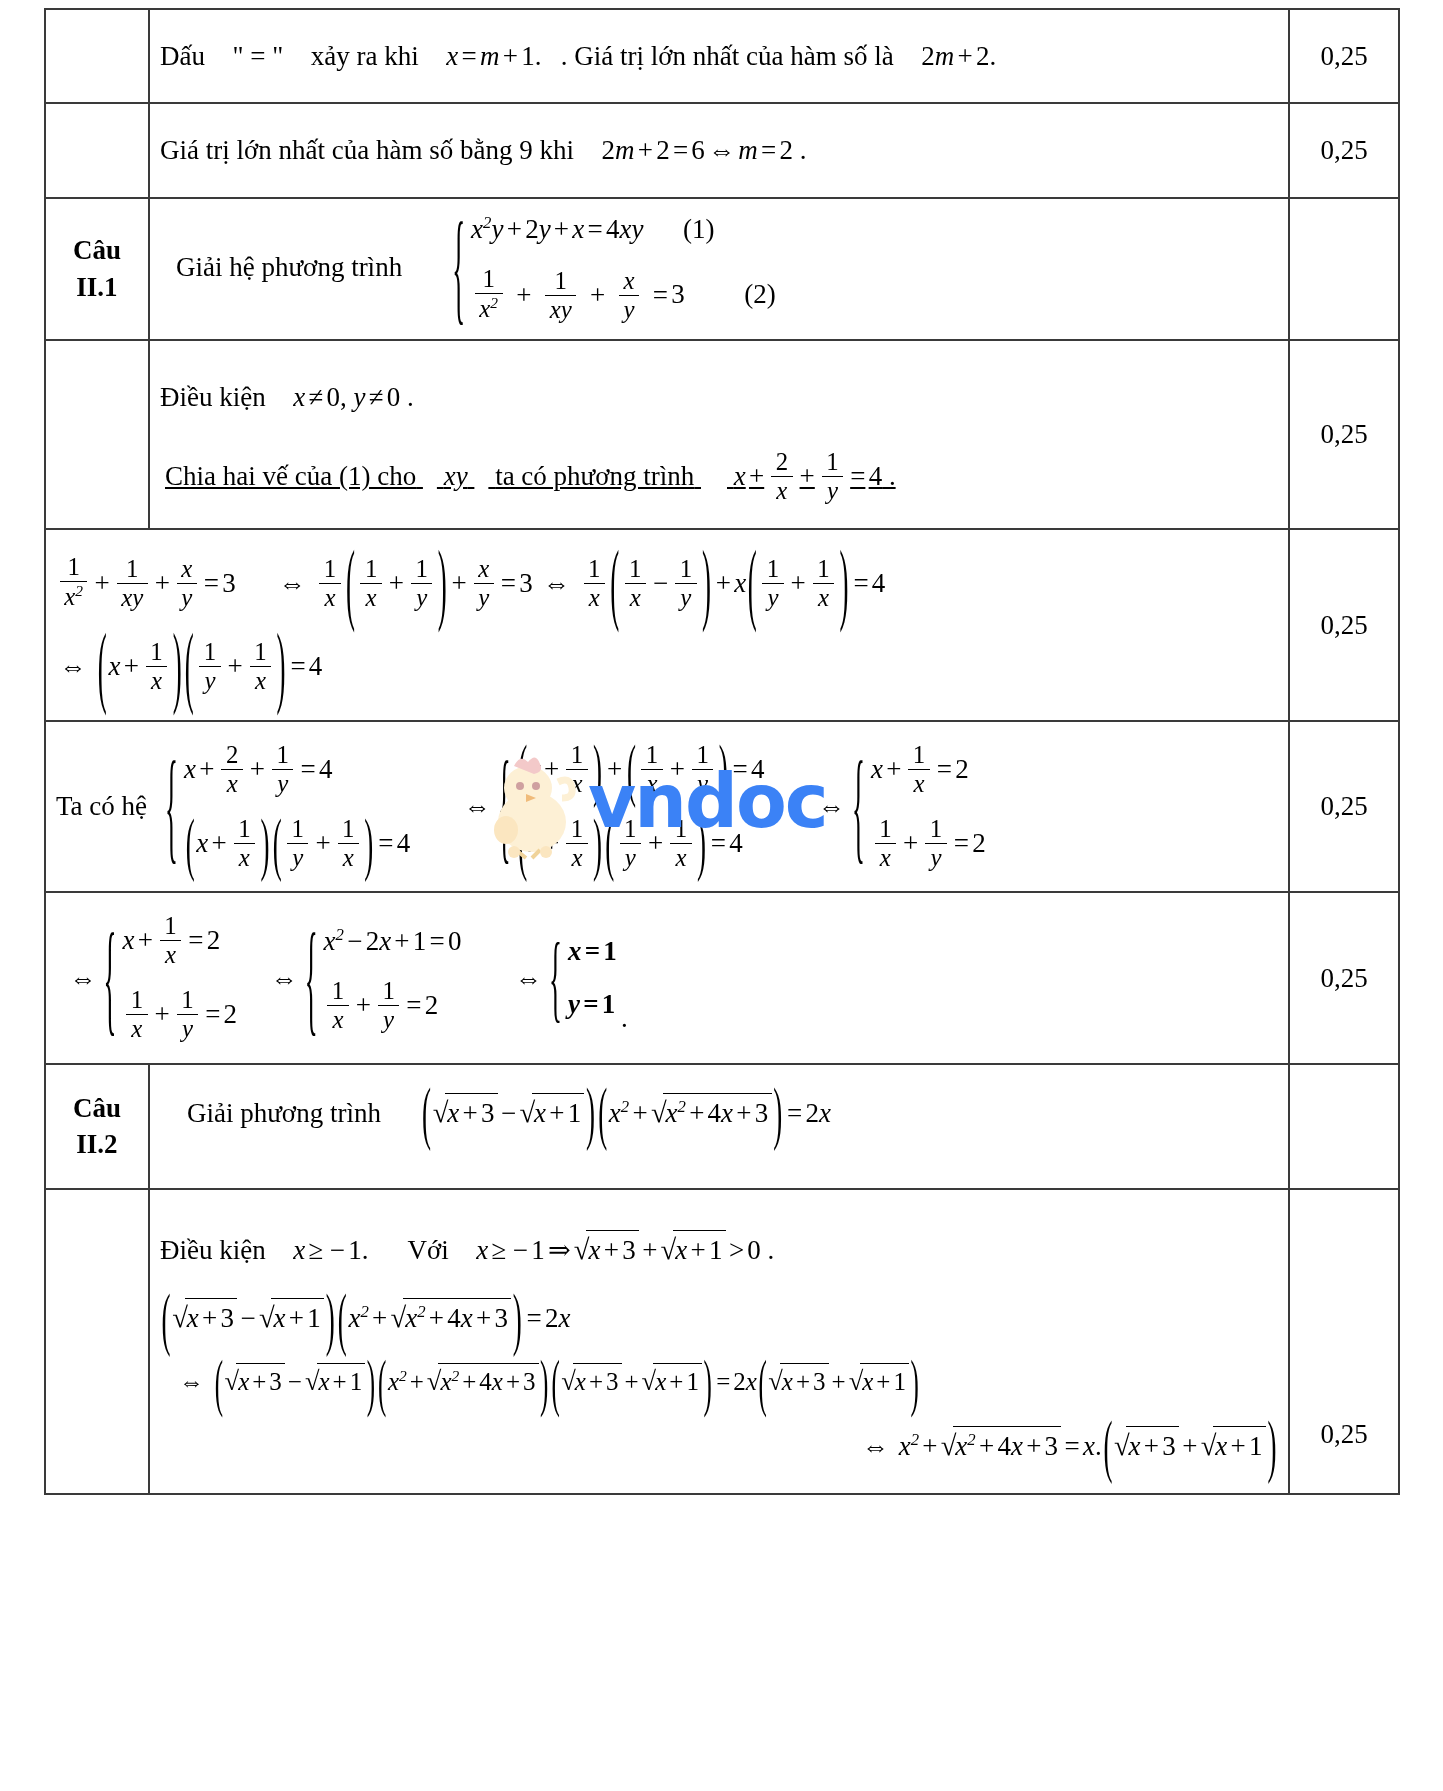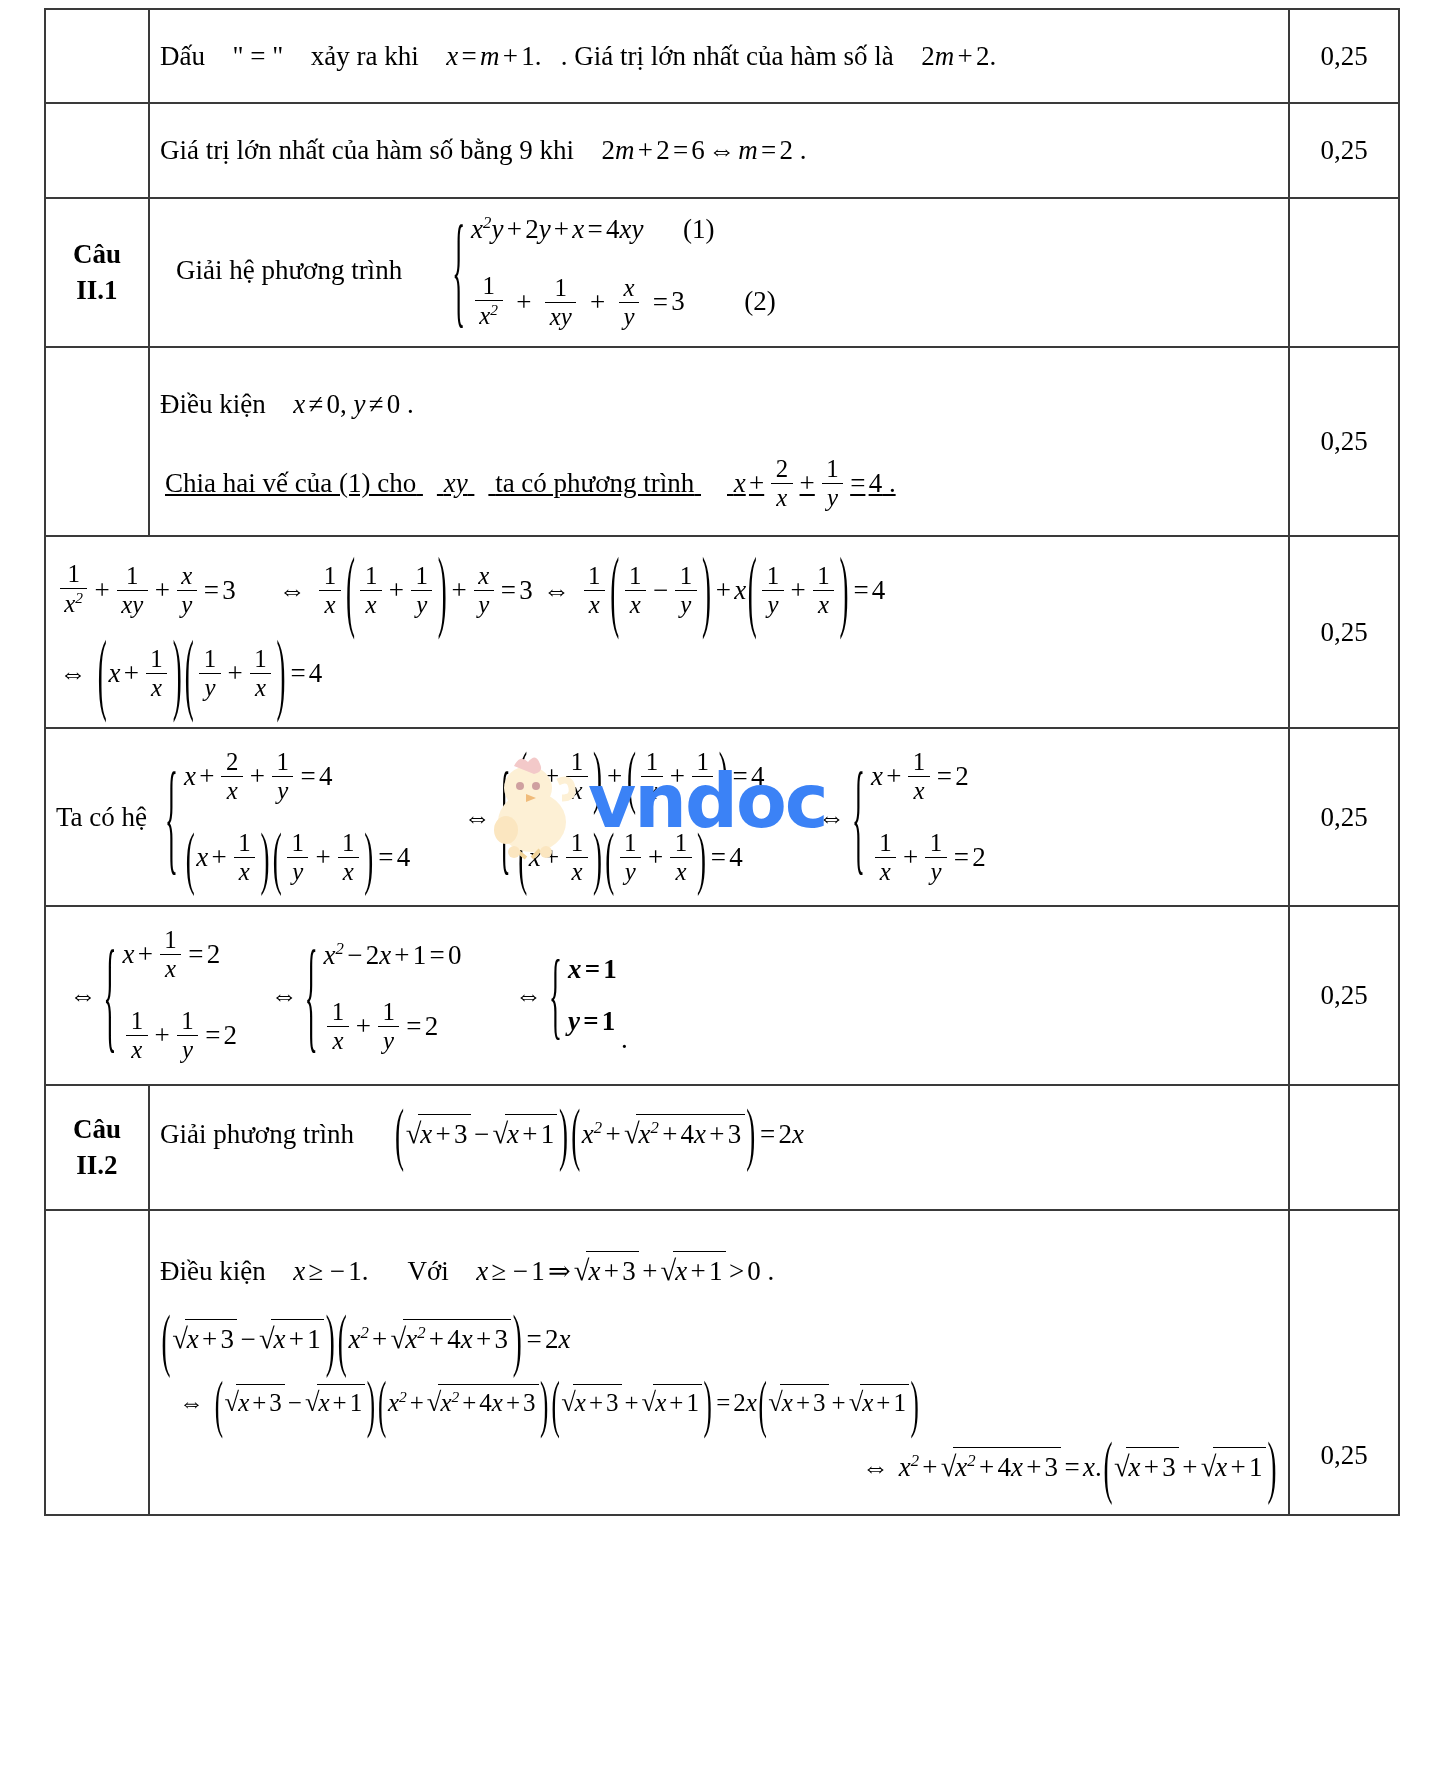--- a/index.html
+++ b/index.html
@@ -104,21 +104,21 @@
     font-size: 1em;
     display: inline-block;
     transform: scaleY(3.6);
     transform-origin: center;
     margin-right: .22em;
   }
   .system > .brace.tall { transform: scaleY(4.6); }
   .system > .rows {
     display: inline-flex;
     flex-direction: column;
-    gap: 26px;
+    gap: 19px;
   }
   .system > .rows.tight { gap: 16px; font-weight: bold; }
   .system > .rows > div { white-space: nowrap; }
 
   .eqline { margin: 10px 0; white-space: nowrap; }
   .eqline.spaced { margin: 22px 0; }
   .inline-gap { display: inline-block; width: 26px; }
   .inline-gap.lg { width: 46px; }
   .inline-gap.sm { width: 14px; }
 
@@ -353,21 +353,21 @@
         </td>
         <td class="score-cell">0,25</td>
       </tr>
 
       <tr>
         <td class="label-cell">
           <div>Câu</div>
           <div>II.2</div>
         </td>
         <td class="body-cell">
-          <div class="eqline" style="margin:22px 0 50px 0;">
+          <div class="eqline" style="margin:22px 0 50px 27px;">
             <span>Giải phương trình</span>
             <span class="inline-gap"></span>
             <span class="math">
               <span class="paren">(</span><span class="sqrt"><span class="rad">√</span><span class="rad-body">x<span class="op">+</span><span class="mathup">3</span></span></span><span class="op">−</span><span class="sqrt"><span class="rad">√</span><span class="rad-body">x<span class="op">+</span><span class="mathup">1</span></span></span><span class="paren">)</span><span class="paren">(</span>x<sup class="pw">2</sup><span class="op">+</span><span class="sqrt"><span class="rad">√</span><span class="rad-body">x<sup class="pw">2</sup><span class="op">+</span><span class="mathup">4</span>x<span class="op">+</span><span class="mathup">3</span></span></span><span class="paren">)</span><span class="op">=</span><span class="mathup">2</span>x
             </span>
           </div>
         </td>
         <td class="score-cell blank"></td>
       </tr>
 

